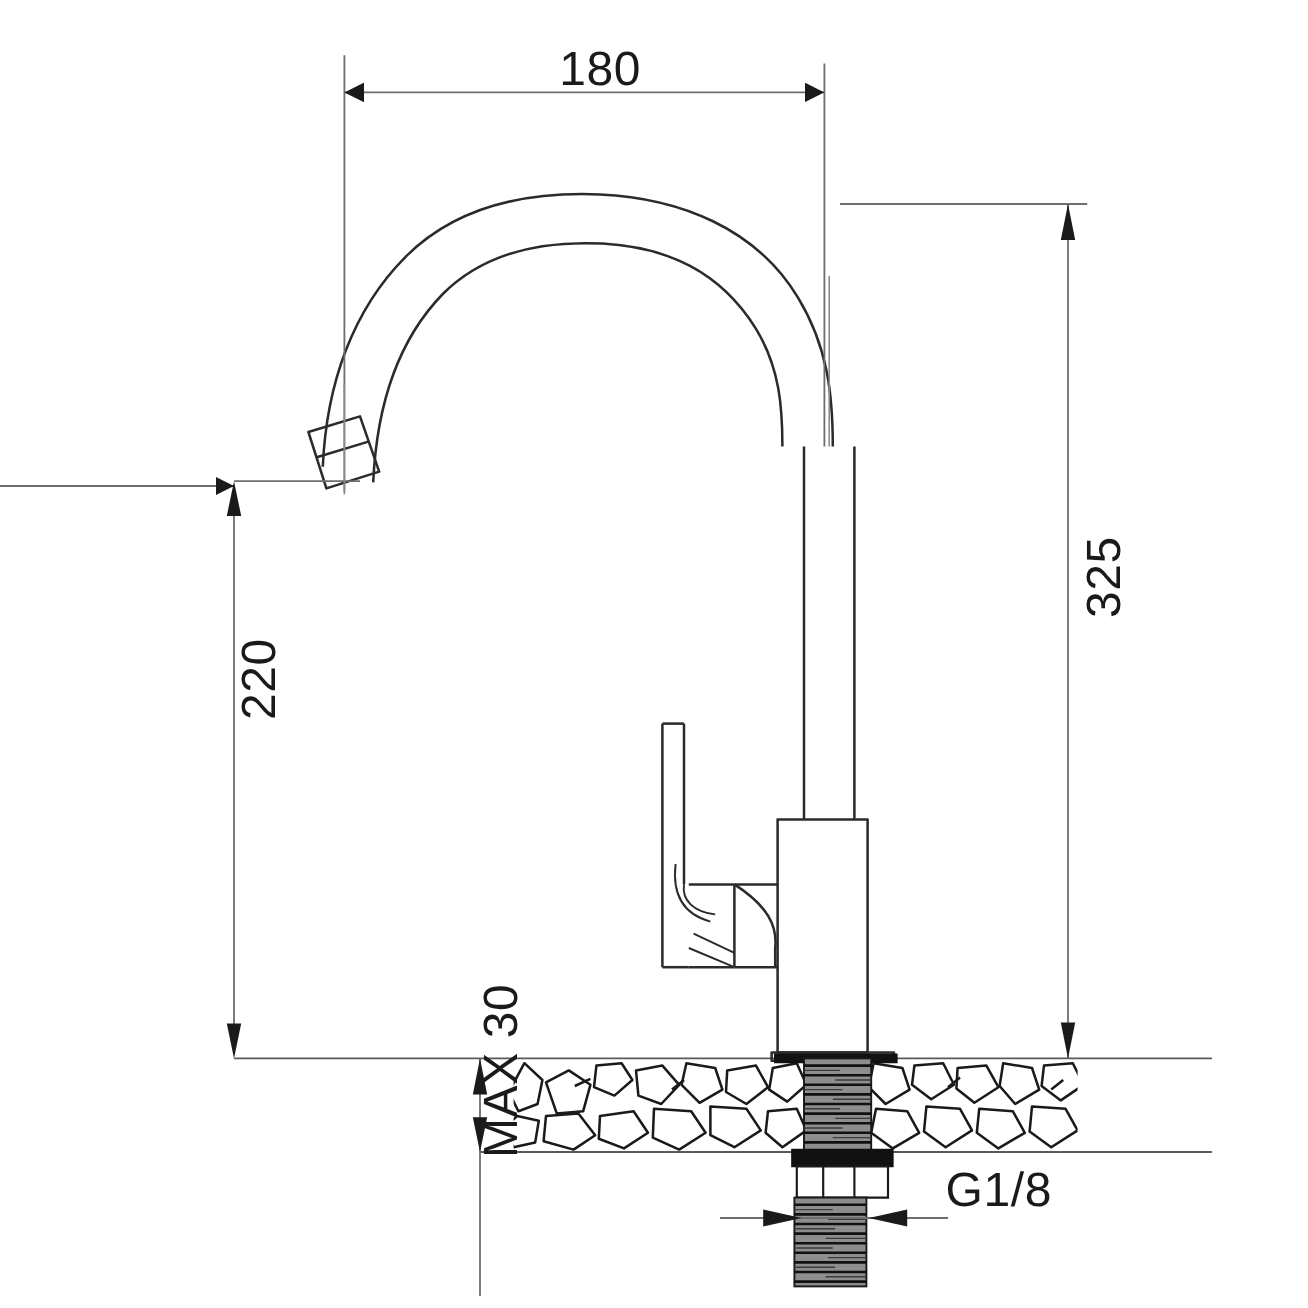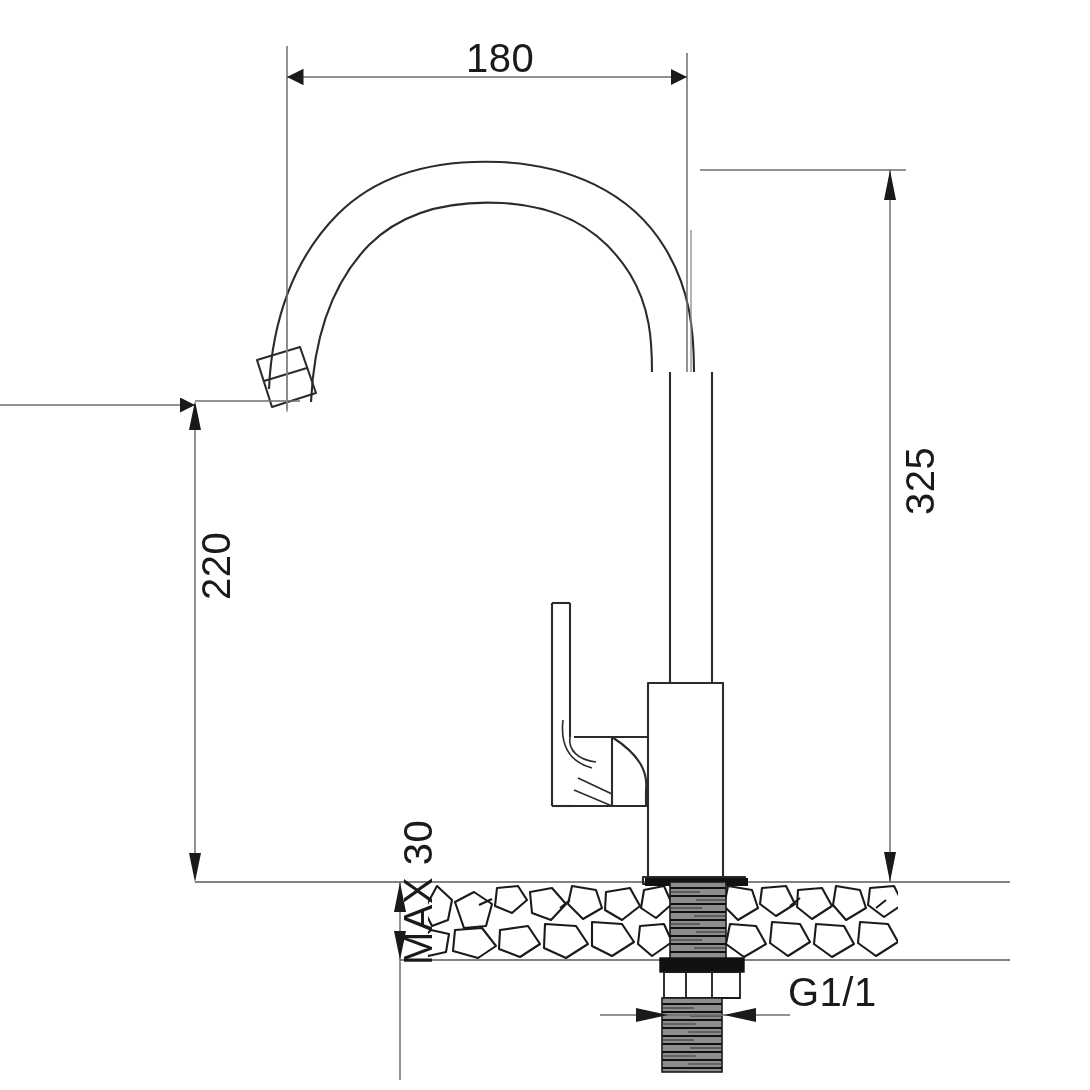--- a/index.html
+++ b/index.html
@@ -299,15 +299,15 @@
   </svg>
 
   <div class="dim-label" id="label-180">180</div>
 
   <div class="dim-label" id="label-220">220</div>
 
   <div class="dim-label" id="label-325">325</div>
 
   <div class="dim-label" id="label-max30">MAX 30</div>
 
-  <div class="dim-label" id="label-g12">G1/1</div>
+  <div class="dim-label" id="label-g12">G1/8</div>
 
 </div>
 
 </body></html>

